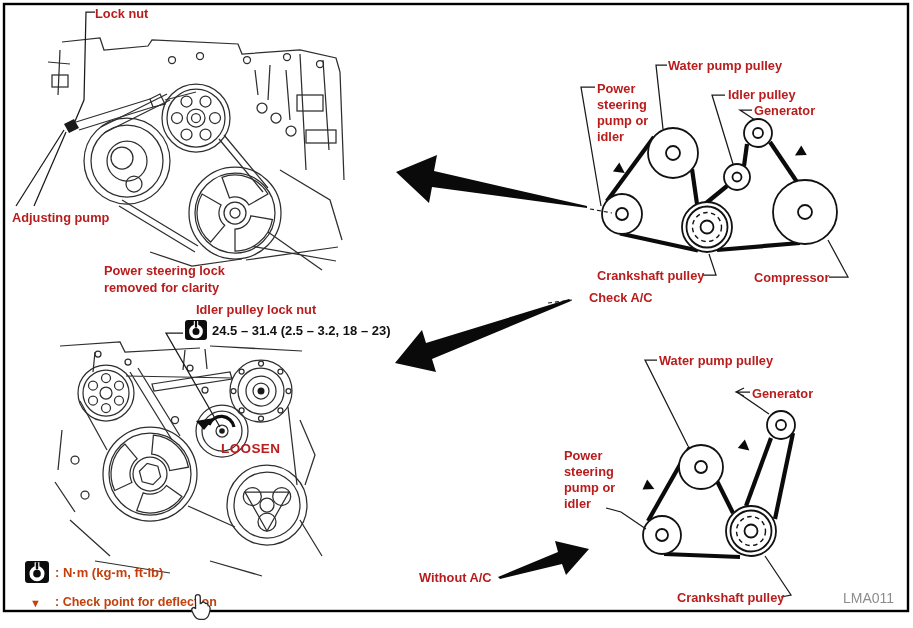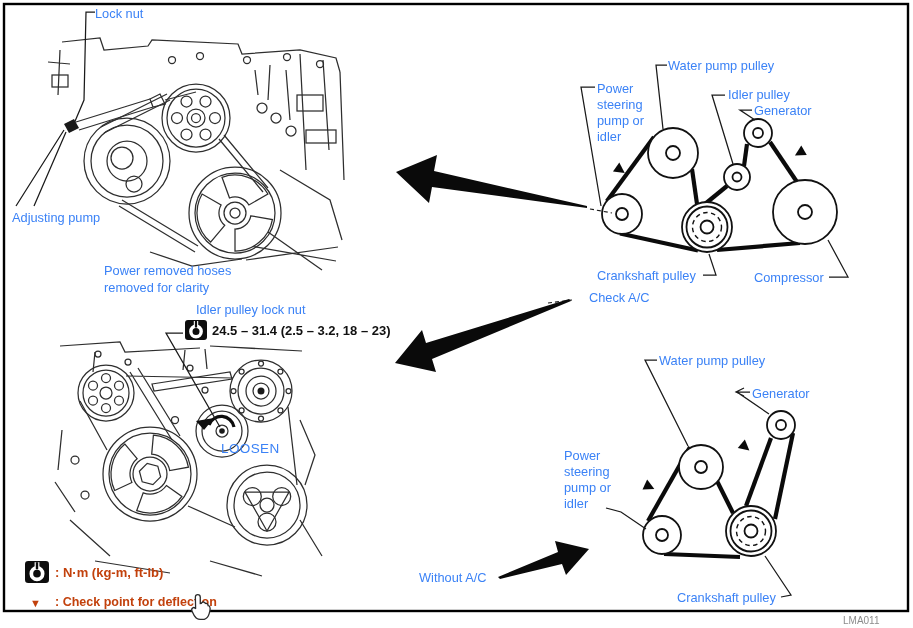--- a/index.html
+++ b/index.html
@@ -1,27 +1,27 @@
 <!DOCTYPE html>
 <html><head>
 <meta charset="utf-8">
 <style>
   html,body{margin:0;padding:0;background:#fff;}
   .stage{position:relative;width:913px;height:628px;background:#fff;overflow:hidden;
          font-family:"Liberation Sans",sans-serif;color:#141414;}
   .artwork{position:absolute;left:0;top:0;z-index:1;}
-  .lbl{position:absolute;z-index:3;font-weight:normal;font-size:12.8px;line-height:15px;white-space:nowrap;color:#3b82f6;}
+  .lbl{position:absolute;z-index:3;font-weight:bold;font-size:12.8px;line-height:15px;white-space:nowrap;color:#b91c1c;}
   .lbl.wrap{white-space:normal;line-height:16px;}
   .torque-row{position:absolute;z-index:3;display:flex;align-items:center;gap:5px;}
   .torque-icon{display:inline-block;width:22px;height:20px;flex:0 0 auto;}
   .torque-icon.big{width:24px;height:22px;}
   .torque-text{font-weight:bold;font-size:13px;white-space:nowrap;color:#111;}
   .legend-item{position:absolute;z-index:3;font-weight:bold;font-size:13px;white-space:nowrap;color:#c2410c;}
   .tri-glyph{font-size:11px;}
-  .figure-code{position:absolute;z-index:3;font-size:10px;color:#8c8c8c;margin-top:25px;}
+  .figure-code{position:absolute;z-index:3;font-size:14px;color:#8c8c8c;}
   .cursor{position:absolute;left:189px;top:592px;z-index:9;}
   .loosen{font-size:13.5px;letter-spacing:.4px;padding-left:24px;}
 </style>
 </head>
 <body>
 
 <div class="stage">
 
   <svg class="artwork" width="913" height="628" viewBox="0 0 913 628">
 
@@ -233,21 +233,21 @@
       <polygon points="589,549 566,575 562,564 500,579 498,577 558,552 555,541"></polygon>
     </g>
   </svg>
 
   <div class="lbl" style="left:95px;top:6px">Lock nut</div>
 
 
   <div class="lbl" style="left:12px;top:210px">Adjusting pump</div>
 
   <div class="lbl" style="left:104px;top:262px;line-height:17px">
-    <div>Power removed hoses</div>
+    <div>Power steering lock</div>
     <div>removed for clarity</div>
   </div>
 
   <div class="lbl" style="left:196px;top:302px">Idler pulley lock nut</div>
 
   <div class="torque-row" style="left:185px;top:320px">
     <span class="torque-icon">
       <svg width="22" height="20" viewBox="0 0 22 20">
           <rect x="0" y="0" width="22" height="20" rx="3" fill="#0d0d0d"></rect>
         <circle cx="11" cy="11.5" r="5.2" fill="none" stroke="#fff" stroke-width="3.4"></circle>

